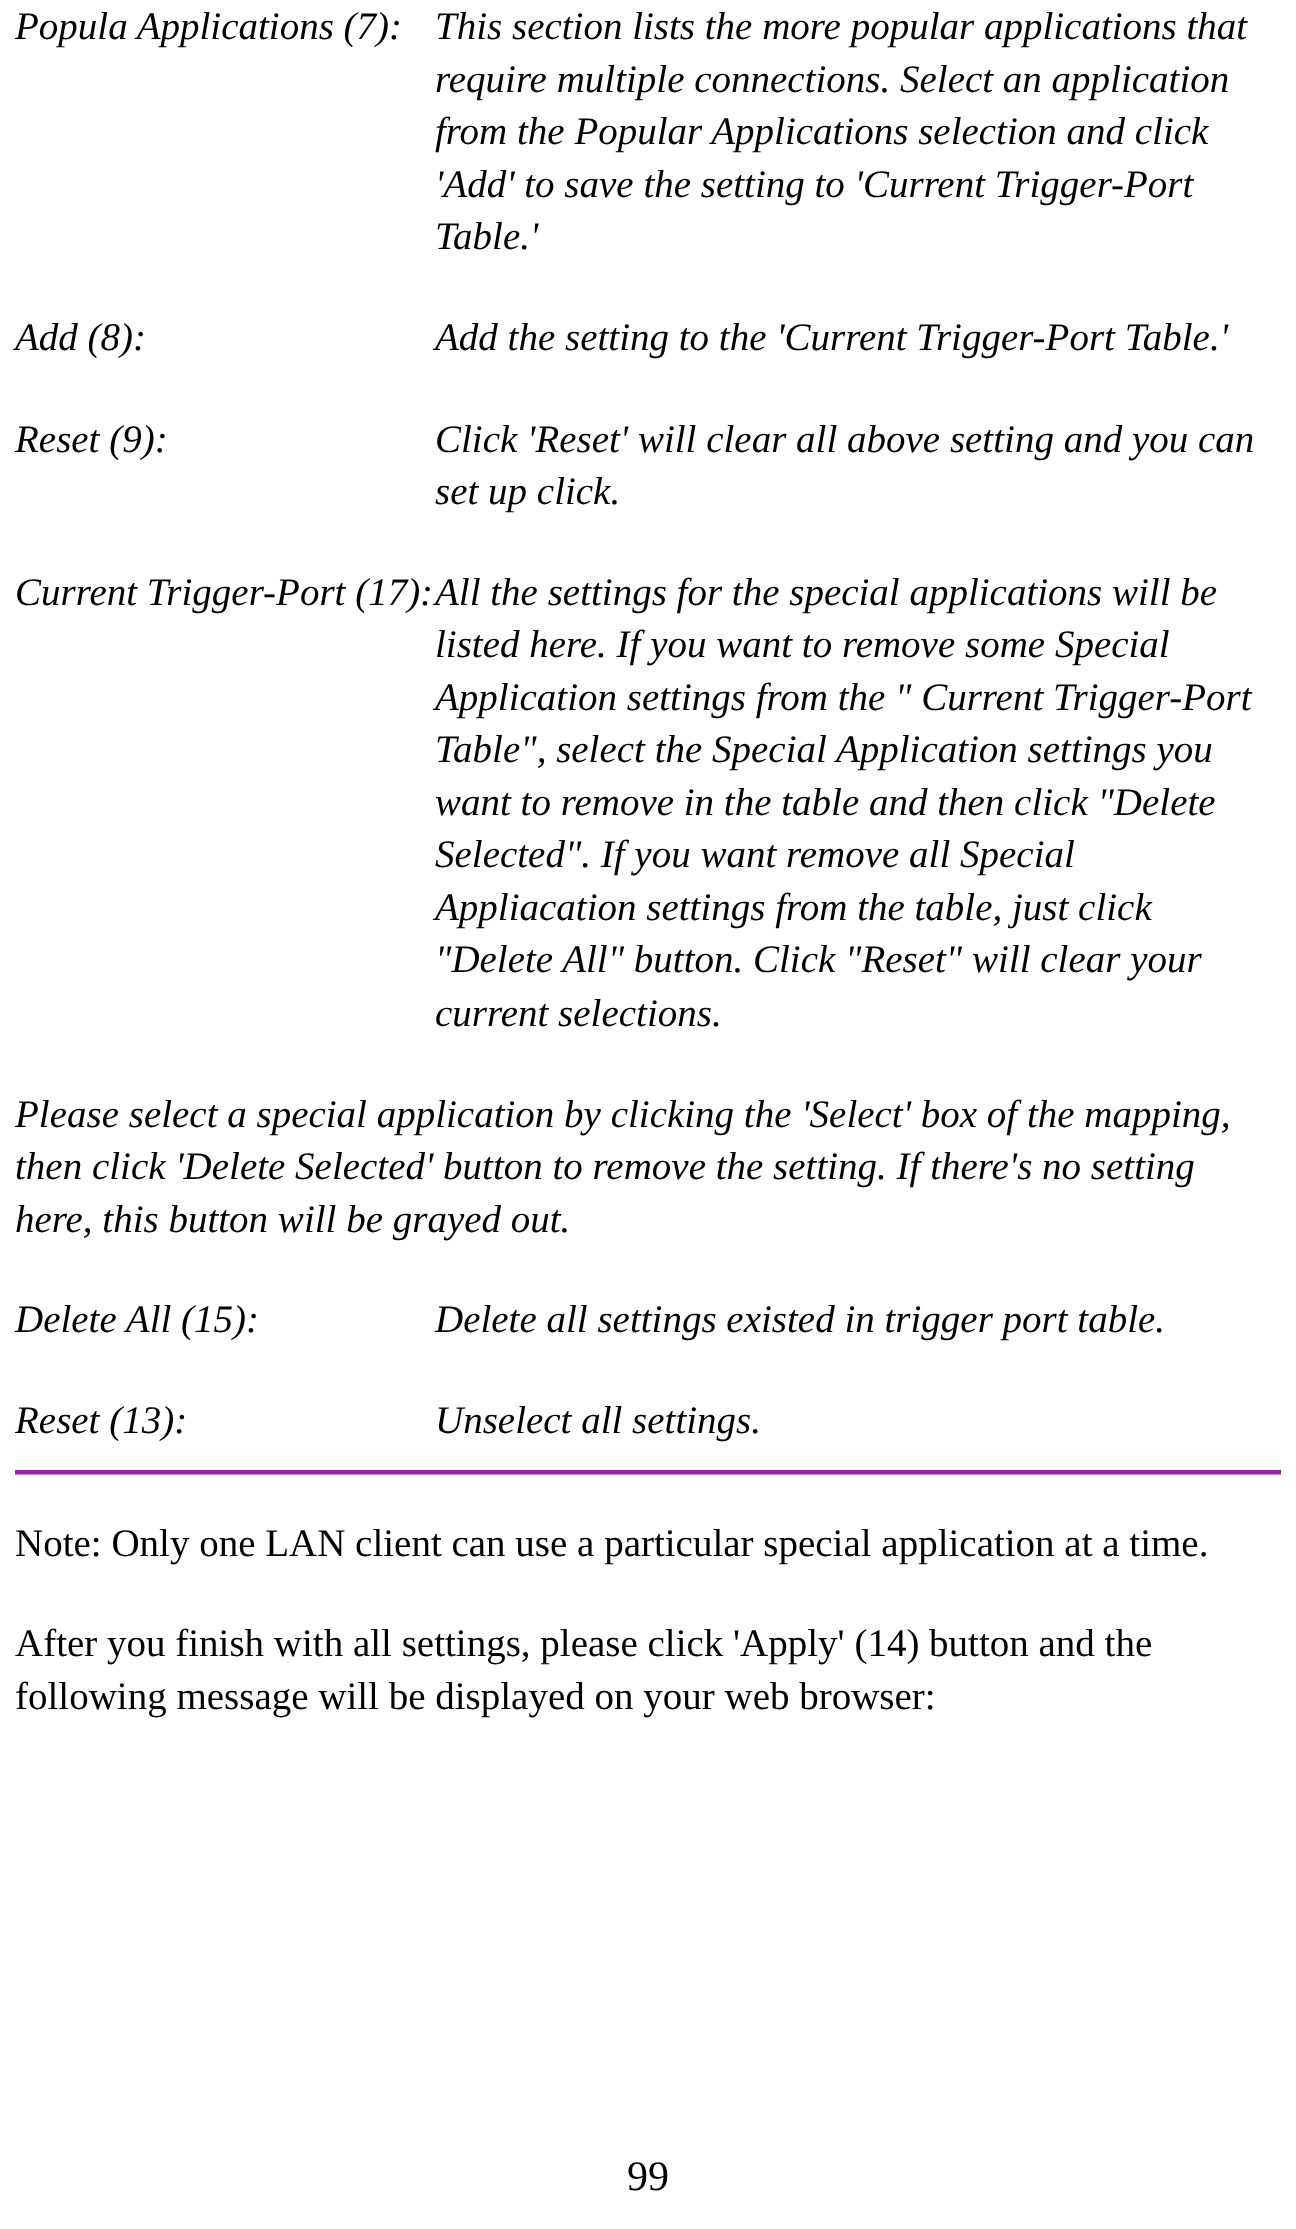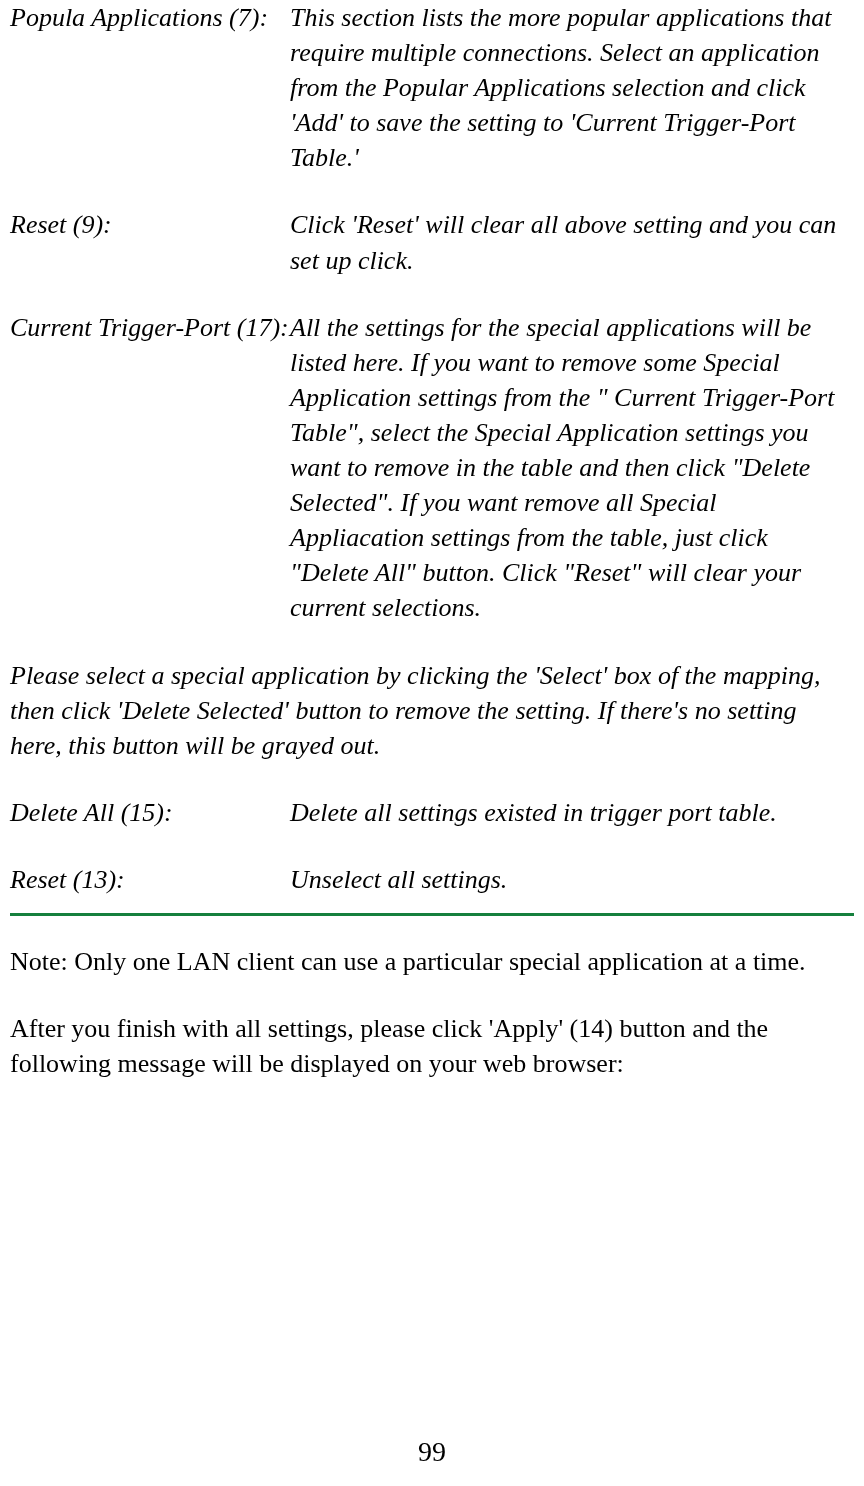--- a/index.html
+++ b/index.html
@@ -9,21 +9,21 @@
       padding: 0 10px;
       color: #000;
       width: 864px;
       box-sizing: border-box;
     }
     .page {
       min-height: 1486px;
       position: relative;
     }
     .defs-table {
-      border-bottom: 3px solid #15803d;
+      border-bottom: 3px solid #a21caf;
       margin-bottom: 28px;
     }
     .def-row {
       display: flex;
       align-items: flex-start;
       margin-bottom: 32px;
     }
     .def-row.tight {
       margin-bottom: 16px;
     }
@@ -56,20 +56,24 @@
 
 <div class="page">
 
   <div class="defs-table">
 
     <div class="def-row">
       <div class="label-col">Popula Applications (7):</div>
       <div class="desc-col">This section lists the more popular applications that require multiple connections. Select an application from the Popular Applications selection and click 'Add' to save the setting to 'Current Trigger-Port Table.'</div>
     </div>
 
+    <div class="def-row">
+      <div class="label-col">Add (8):</div>
+      <div class="desc-col">Add the setting to the 'Current Trigger-Port Table.'</div>
+    </div>
 
     <div class="def-row">
       <div class="label-col">Reset (9):</div>
       <div class="desc-col">Click 'Reset' will clear all above setting and you can set up click.</div>
     </div>
 
     <div class="def-row">
       <div class="label-col">Current Trigger-Port (17):</div>
       <div class="desc-col">All the settings for the special applications will be listed here. If you want to remove some Special Application settings from the " Current Trigger-Port Table", select the Special Application settings you want to remove in the table and then click "Delete Selected". If you want remove all Special Appliacation settings from the table, just click "Delete All" button. Click "Reset" will clear your current selections.</div>
     </div>

